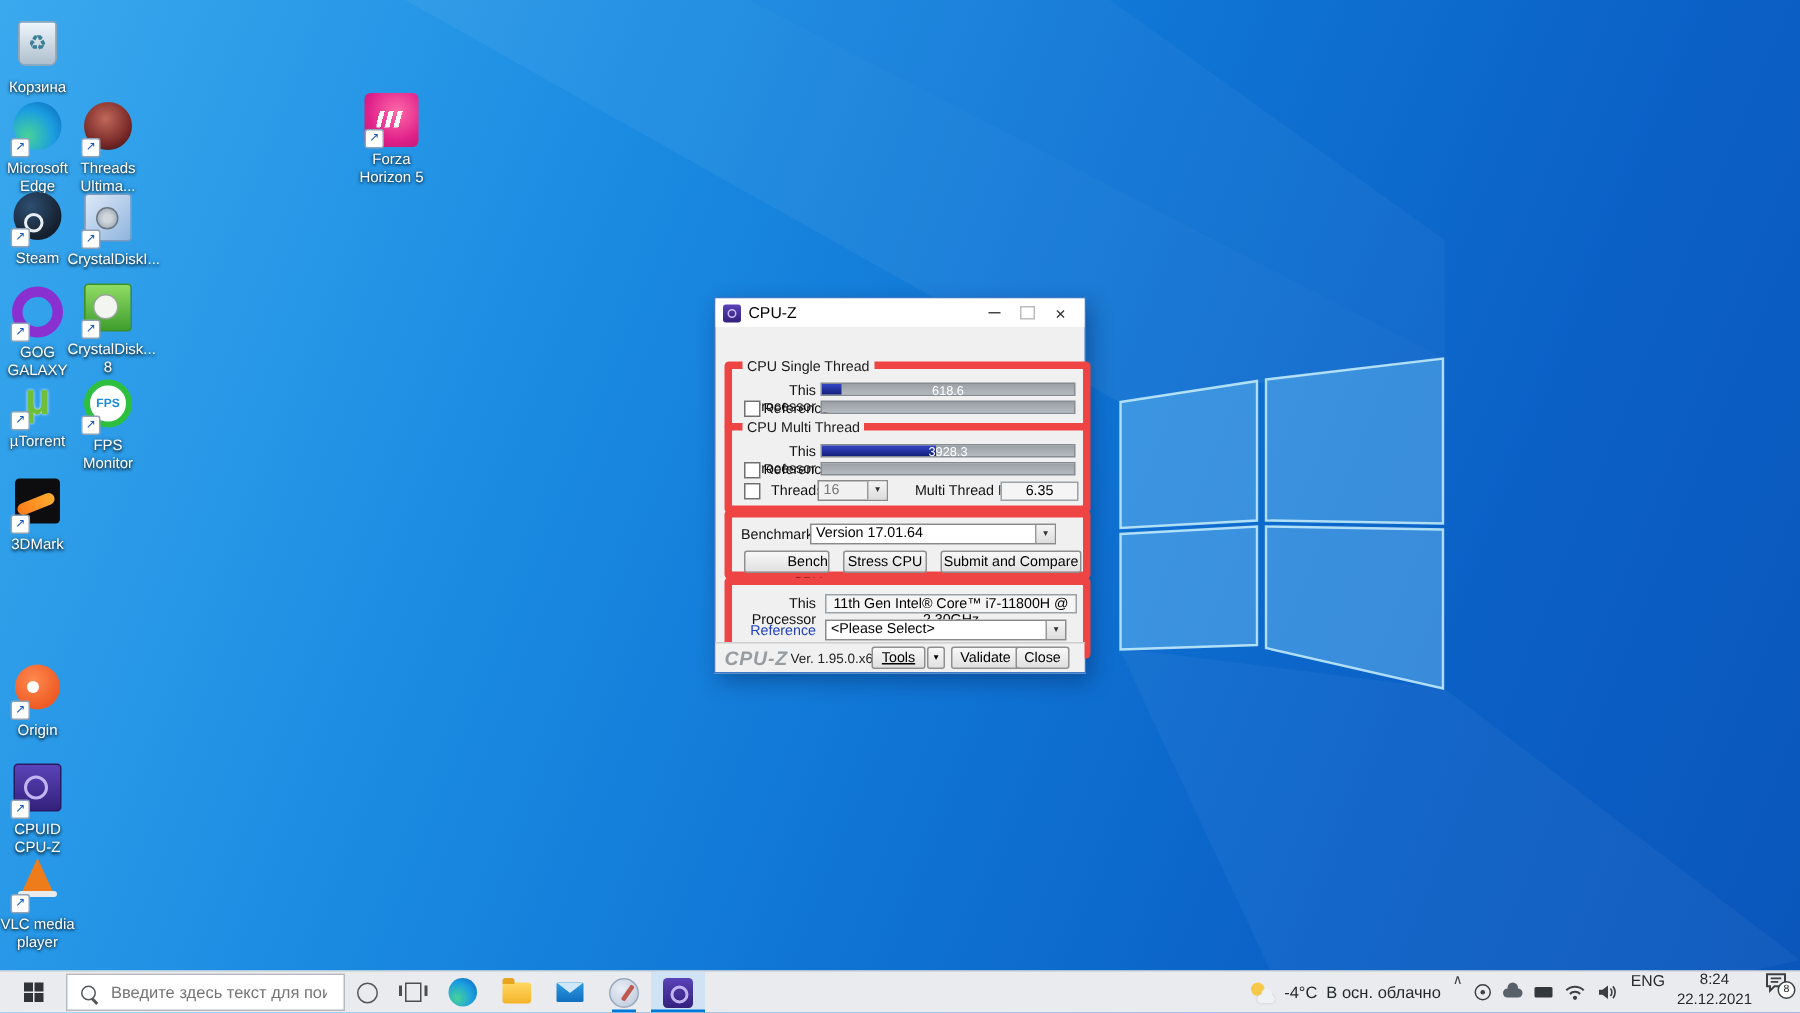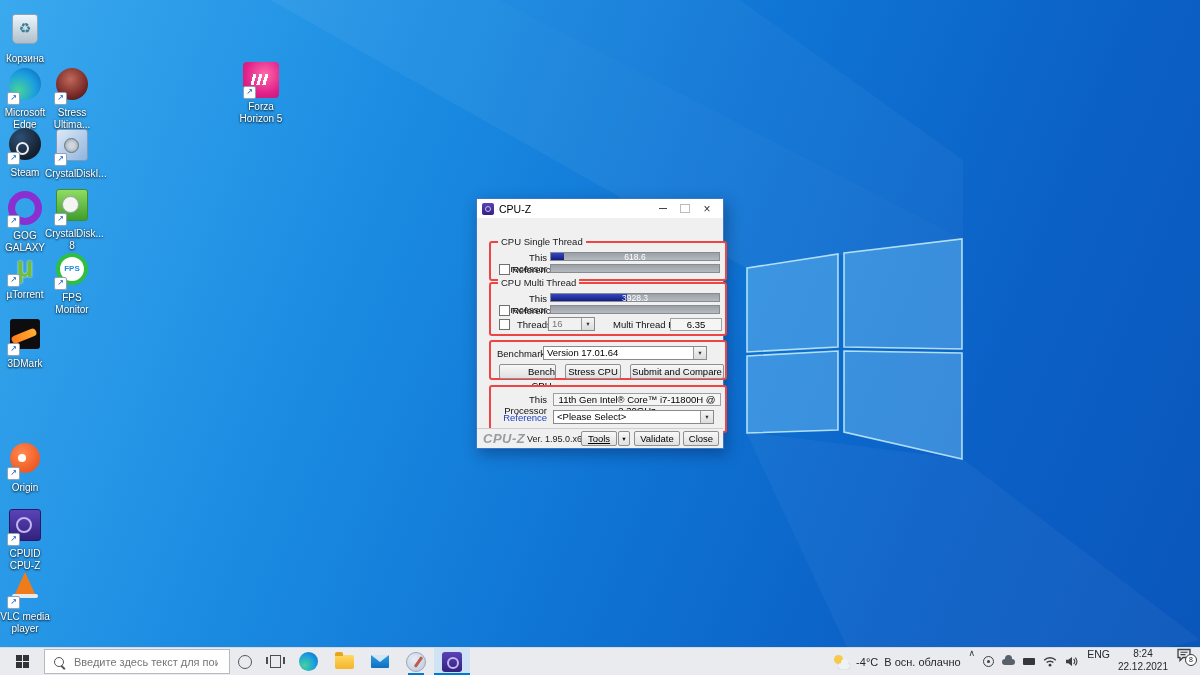--- a/index.html
+++ b/index.html
@@ -44,21 +44,21 @@
   .tbar .wic{width:12px;height:12px;border-radius:2px;background:linear-gradient(#5a43b8,#33217c);position:relative;margin-right:5px;}
   .tbar .wic:after{content:"";position:absolute;left:3px;top:3px;width:4px;height:4px;border:1px solid #cbbcf5;border-radius:50%;}
   .tbar .ttl{font-size:10.5px;flex:1;}
   .wbtn{width:22px;height:17px;display:flex;align-items:center;justify-content:center;color:#333;}
   .gl-min{width:8px;height:1px;background:#444;}
   .gl-max{width:8px;height:7px;border:1px solid #bcbcbc;}
   .gl-close{font-size:12px;line-height:12px;color:#333;}
   .tabs{position:absolute;top:21px;left:3px;right:3px;height:16px;display:flex;align-items:flex-end;border-bottom:1px solid #a9a9a9;}
   .tab{height:13px;line-height:13px;padding:0 5px;background:linear-gradient(#fdfdfd,#ececec);border:1px solid #9b9b9b;border-bottom:none;border-radius:2px 2px 0 0;margin-right:2px;font-size:9.5px;color:#222;}
   .tab.active{height:16px;line-height:15px;background:#f4f4f4;color:#1a1a8c;position:relative;z-index:2;margin-bottom:-1px;border-color:#8a8a8a;}
-  .grp{position:absolute;left:12px;width:234px;border:2px solid #ef4444;border-radius:3px;background:#f0f0f0;}
+  .grp{position:absolute;left:6px;width:234px;border:5px solid #ef4444;border-radius:3px;background:#f0f0f0;}
   .gt{position:absolute;top:-7px;left:7px;background:#f0f0f0;padding:0 3px;font-size:9.5px;color:#1a1a1a;}
   .lab{position:absolute;font-size:9.5px;color:#111;}
   .r{text-align:right;}
   .bar{position:absolute;left:59px;right:5px;height:9px;background:linear-gradient(#9aa0a6,#b4babf);border:1px solid #868c92;box-sizing:border-box;}
   .fill{height:100%;background:linear-gradient(#3547c4,#141f7c);}
   .bval{position:absolute;inset:0;color:#fff;font-size:8.5px;line-height:8px;text-align:center;}
   .cb{position:absolute;width:9px;height:9px;background:#fff;border:1px solid #707070;}
   .sel{position:absolute;height:14px;background:#fff;border:1px solid #8a8a8a;box-sizing:border-box;font-size:9.5px;line-height:12px;padding-left:3px;}
   .sel .dd{position:absolute;right:0;top:0;bottom:0;width:12px;background:linear-gradient(#f5f5f5,#dcdcdc);border-left:1px solid #9a9a9a;font-size:5.5px;color:#333;text-align:center;line-height:12px;}
   .sel.dis{background:#f1f1f1;color:#777;}
@@ -139,21 +139,21 @@
       <div class="g-edge"></div>
       <span class="arrow">↗</span>
     </div>
   <div class="lbl">Microsoft Edge</div>
 </div>
 <div class="di" style="left:45px;top:66px;">
   <div class="ic">
       <div class="g-control"></div>
       <span class="arrow">↗</span>
     </div>
-  <div class="lbl">Stress Ultima...</div>
+  <div class="lbl">Threads Ultima...</div>
 </div>
 <div class="di" style="left:-2px;top:126px;">
   <div class="ic">
       <div class="g-steam"></div>
       <span class="arrow">↗</span>
     </div>
   <div class="lbl">Steam</div>
 </div>
 <div class="di" style="left:45px;top:126px;">
   <div class="ic">
@@ -294,21 +294,21 @@
       <span class="dd">▼</span>
     </div>
   </div>
 
   <div class="sbar">
     <span class="logo">CPU-Z</span>
     <span class="ver">Ver. 1.95.0.x64</span>
     <span class="btn" style="left:104px;top:2px;width:36px;text-decoration:underline;">Tools</span>
     <span class="btn" style="left:141px;top:2px;width:12px;font-size:5.5px;">▼</span>
     <span class="btn" style="left:157px;top:2px;width:46px;">Validate</span>
-    <span class="btn" style="left:206px;top:2px;width:36px;">Close</span>
+    <span class="btn" style="left:200px;top:2px;width:36px;">Close</span>
   </div>
 </div>
 
 <div class="taskbar">
   <div class="tslot start">
     <span class="winlogo">
         <i></i>
         <i></i>
         <i></i>
         <i></i>

